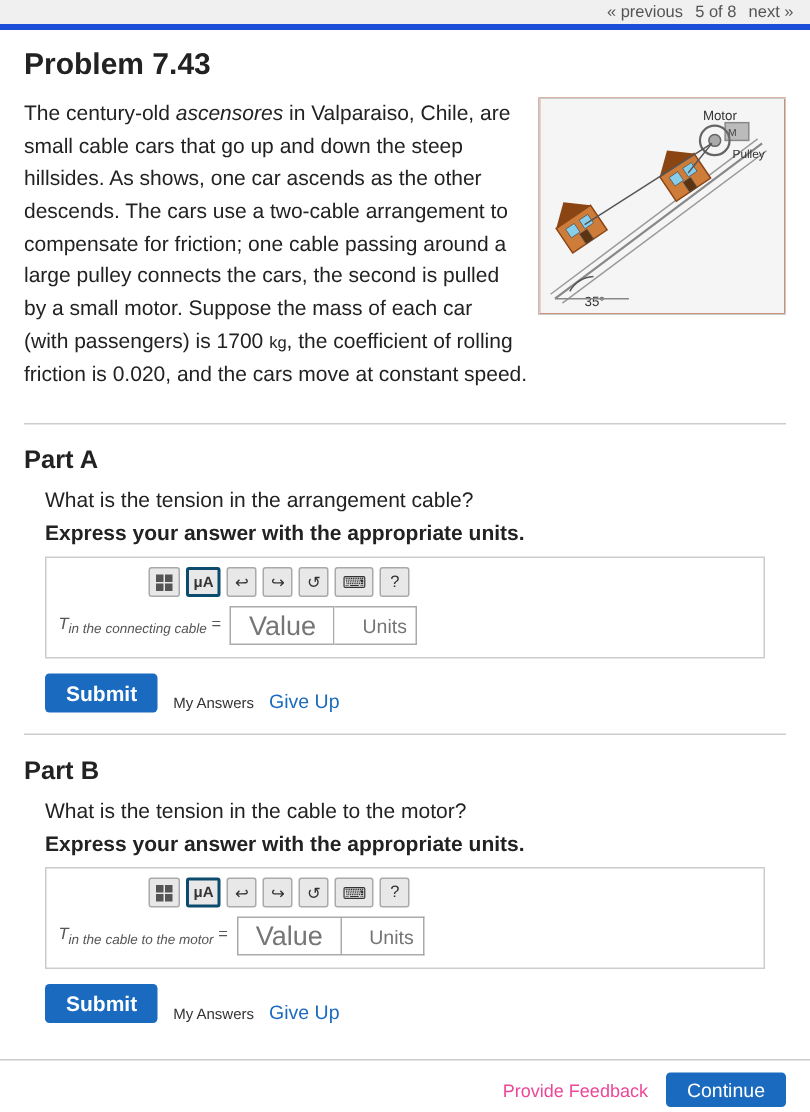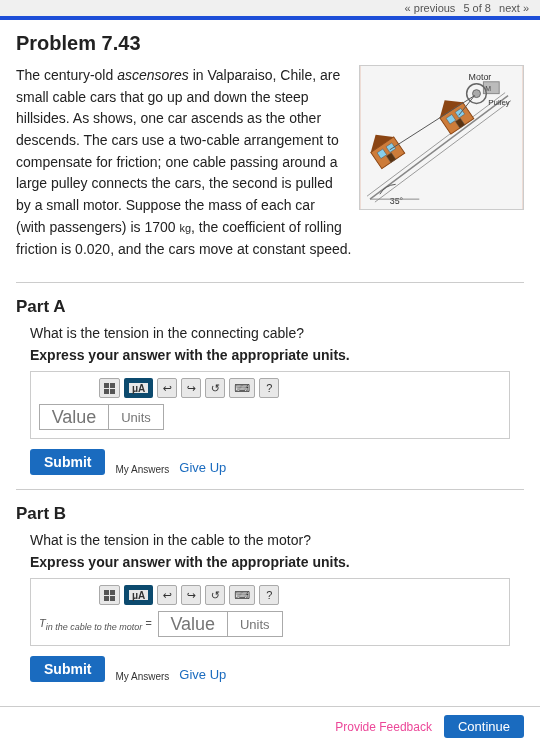--- a/index.html
+++ b/index.html
@@ -144,21 +144,21 @@
     }
     .units-input {
       border: 1px solid #aaa;
       border-left: none;
       padding: 11px 6px;
       font-size: 13px;
       width: 55px;
       height: 26px;
       color: #888;
       background: #fff;
-      text-align: center;
+      text-align: right;
     }
     .action-row {
       display: flex;
       align-items: flex-end;
       gap: 10px;
       padding-left: 14px;
       margin-bottom: 4px;
     }
     .submit-btn {
       background: #1a6bbf;
@@ -200,21 +200,21 @@
       background: #1a6bbf;
       color: #fff;
       border: none;
       padding: 4px 14px;
       font-size: 13px;
       cursor: pointer;
       border-radius: 3px;
     }
     .ua-badge {
       background: #e8e8e8;
-      border: 5px solid #0c4a6e;
+      border: 2px solid #0c4a6e;
       font-size: 10px;
       padding: 1px 3px;
       border-radius: 2px;
       font-weight: bold;
     }
   </style>
 </head>
 <body>
 
 <div class="top-nav">
@@ -280,21 +280,21 @@
     </div>
 
     <p class="problem-text">
       <span>The century-old </span><em>ascensores</em><span> in Valparaiso, Chile, are small cable cars that go up and down the steep hillsides. As shows, one car ascends as the other descends. The cars use a two-cable arrangement to compensate for friction; one cable passing around a large pulley connects the cars, the second is pulled by a small motor. Suppose the mass of each car (with passengers) is 1700 </span><span class="sub-text">kg</span><span>, the coefficient of rolling friction is 0.020, and the cars move at constant speed.</span>
     </p>
   </div>
 
   <hr class="divider">
 
   <div class="part-heading">Part A</div>
-  <p class="part-question">What is the tension in the connecting cable?</p>
+  <p class="part-question">What is the tension in the arrangement cable?</p>
   <p class="express-label">Express your answer with the appropriate units.</p>
 
   <div class="answer-box">
 
     <div class="toolbar">
       <button class="toolbar-btn" title="matrix">
         <span class="matrix-icon">
           <span></span>
             <span></span>
             <span></span>
@@ -303,20 +303,23 @@
       </button>
       <button class="toolbar-btn ua-badge">μA</button>
       <button class="toolbar-btn">↩</button>
       <button class="toolbar-btn">↪</button>
       <button class="toolbar-btn">↺</button>
       <button class="toolbar-btn">⌨</button>
       <button class="toolbar-btn">?</button>
     </div>
 
     <div class="input-row">
+      <span class="field-label">
+        <em>T</em><sub style="font-size:9px;">in the connecting cable</sub> =
+      </span>
       <input class="value-input" type="text" placeholder="Value" style="">
       <input class="units-input" type="text" placeholder="Units" style="">
     </div>
   </div>
 
   <div class="action-row">
     <button class="submit-btn">Submit</button>
     <span class="my-answers-link">My Answers</span>
     <a class="give-up-link">Give Up</a>
   </div>

